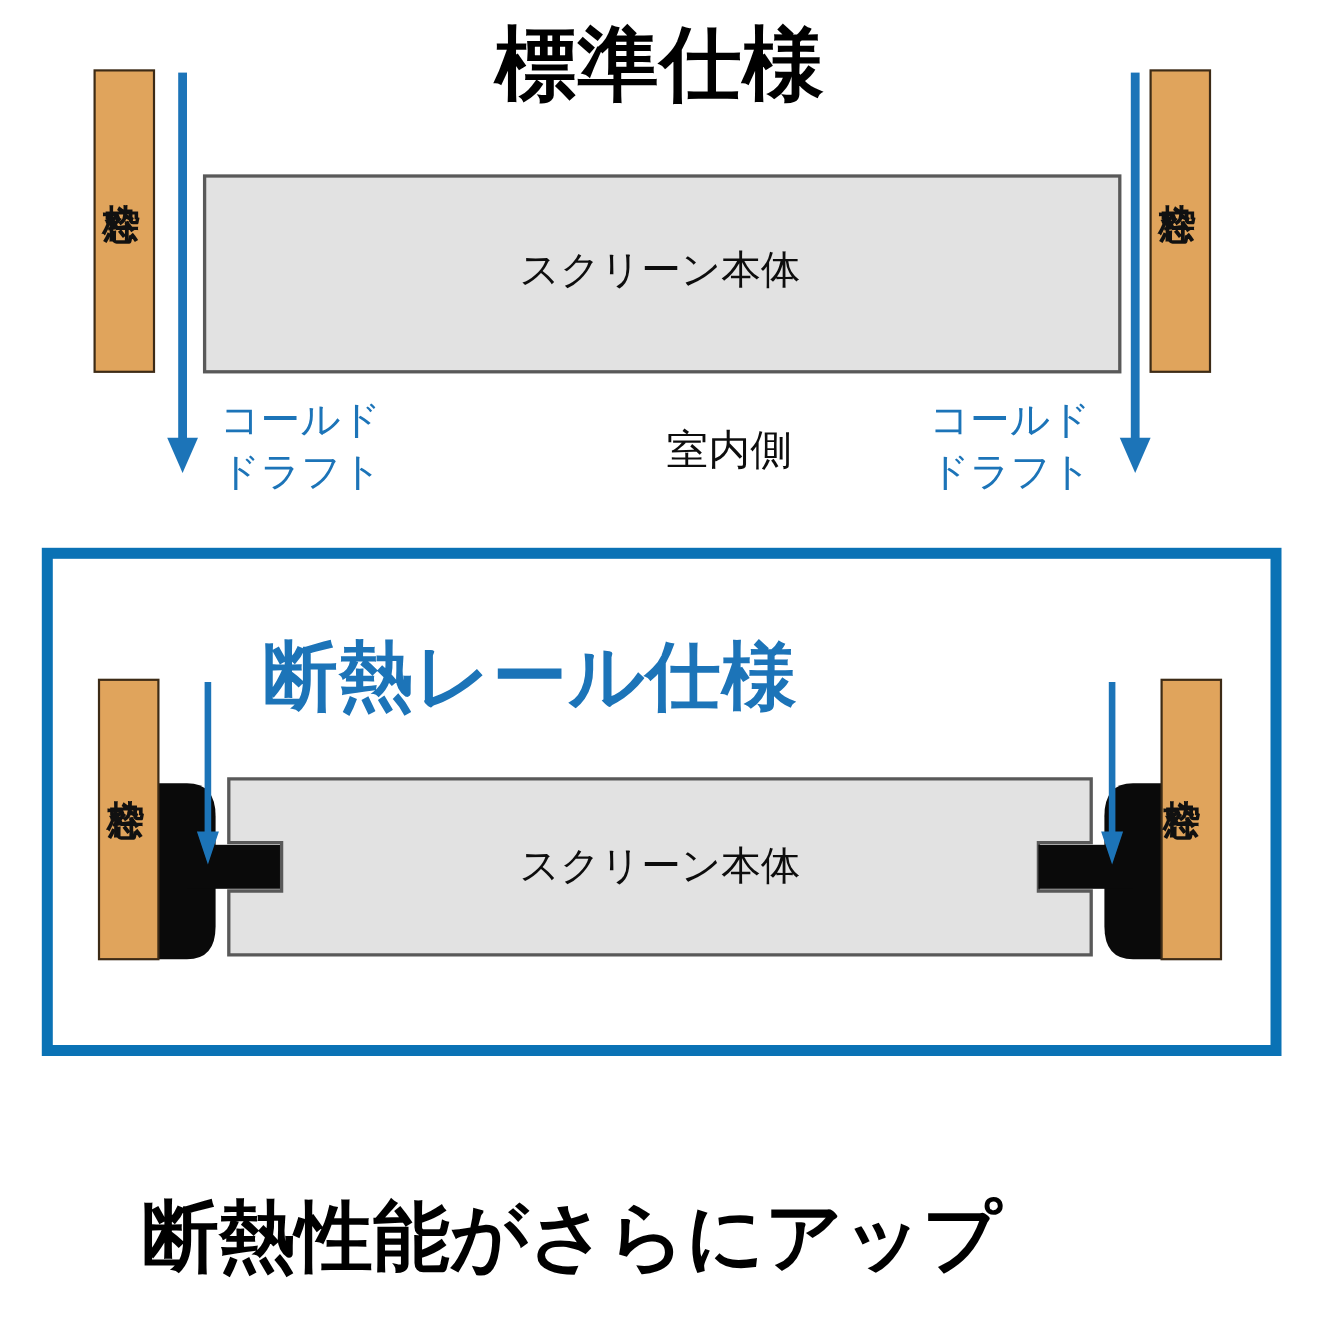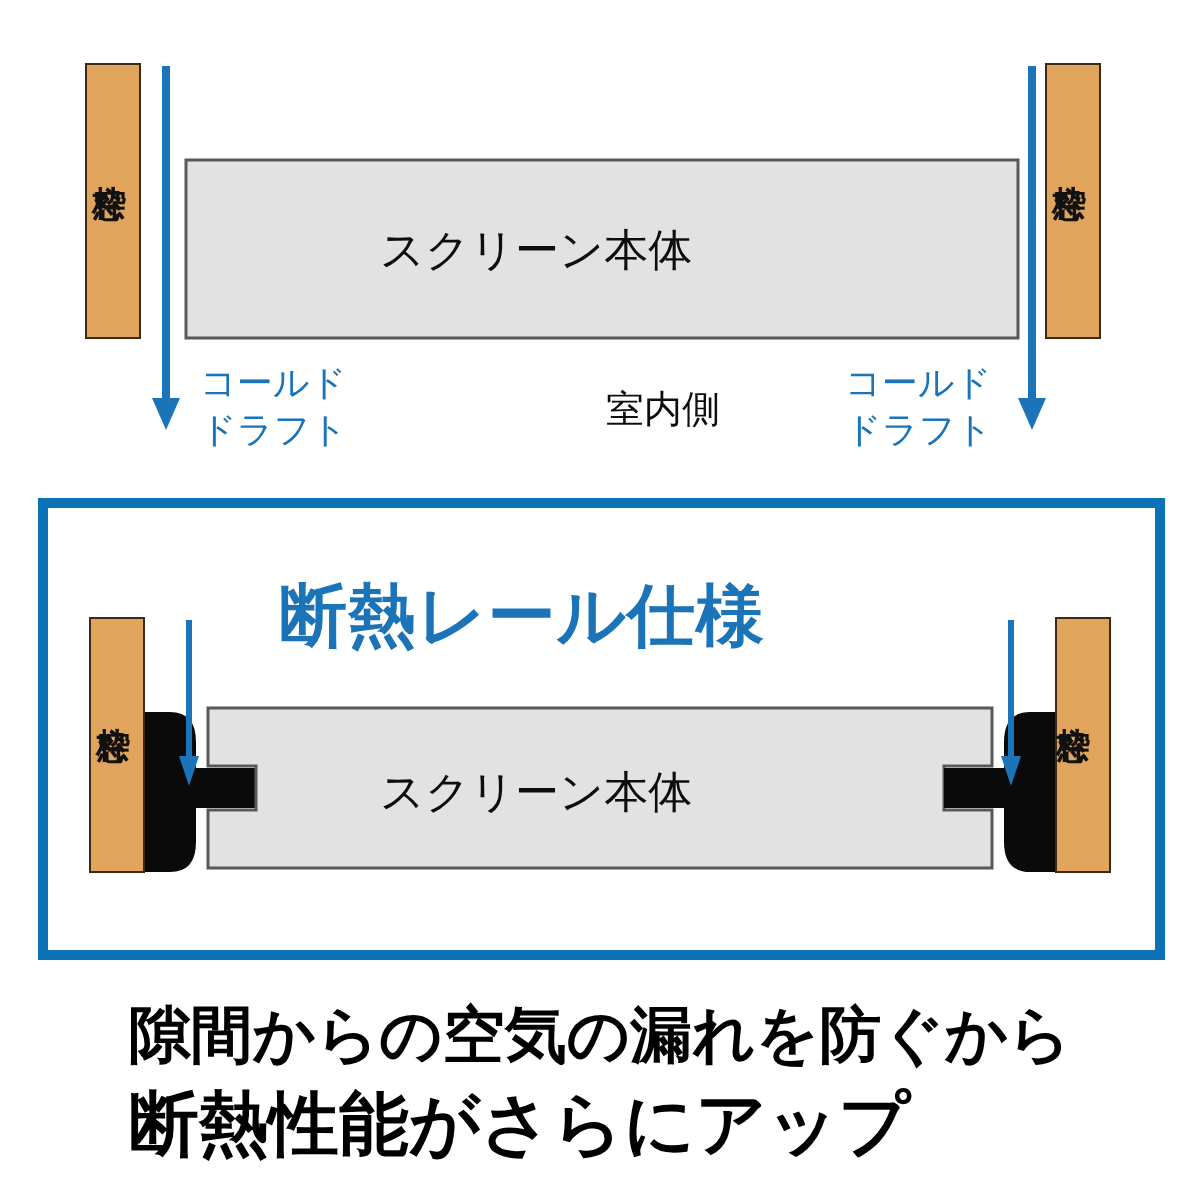--- a/index.html
+++ b/index.html
@@ -43,41 +43,40 @@
     letter-spacing: 1px;
   }
   .title-insulated {
     left: 0; top: 582px;
     width: 964px;
     text-align: center;
     font-size: 68px;
     font-weight: bold;
     color: #1C74B8;
     letter-spacing: 1px;
-    margin-left: 40px;
   }
   .frame-label {
     font-size: 34px;
     font-weight: bold;
     color: #111111;
     writing-mode: vertical-rl;
     text-orientation: upright;
     line-height: 1.02;
     letter-spacing: 0px;
   }
   .frame-label.f-tl { left: 92px;  top: 158px; }
   .frame-label.f-tr { left: 1052px; top: 158px; }
   .frame-label.f-bl { left: 96px;  top: 700px; }
   .frame-label.f-br { left: 1056px; top: 700px; }
 
   .screen-label {
-    font-size: 44px;
+    font-size: 36px;
     font-weight: normal;
     color: #0d0d0d;
-    text-align: left;
+    text-align: center;
   }
   .screen-label.s-top { left: 380px; top: 228px; width: 440px; }
   .screen-label.s-bot { left: 380px; top: 770px; width: 440px; }
 
   .indoor-label {
     left: 480px; top: 390px;
     width: 240px;
     text-align: right;
     font-size: 38px;
     color: #0d0d0d;
@@ -194,41 +193,41 @@
       <rect x="186" y="620" width="6" height="142" fill="#1C74B8"></rect>
       <polygon points="179,756 199,756 189,786" fill="#1C74B8"></polygon>
     </g>
 
     <g>
       <rect x="1008" y="620" width="6" height="142" fill="#1C74B8"></rect>
       <polygon points="1001,756 1021,756 1011,786" fill="#1C74B8"></polygon>
     </g>
   </svg>
 
+  <div class="tx title-standard">標準仕様</div>
 
   <div class="tx frame-label f-tl">窓枠</div>
   <div class="tx frame-label f-tr">窓枠</div>
 
   <div class="tx screen-label s-top">スクリーン本体</div>
 
   <div class="tx indoor-label">室内側</div>
 
   <div class="tx draft-label d-left">コールド
 ドラフト</div>
   <div class="tx draft-label d-right">コールド
 ドラフト</div>
 
   <div class="tx title-insulated">断熱レール仕様</div>
 
   <div class="tx frame-label f-bl">窓枠</div>
   <div class="tx frame-label f-br">窓枠</div>
 
   <div class="tx screen-label s-bot">スクリーン本体</div>
 
-  <div class="tx tagline1">隙間からの空気の漏れを防ぐから</div>
 
   <div class="tagline2-wrap">
     <span class="tagline2">
       <span class="hl"></span>
       <span>断熱性能がさらにアップ</span>
     </span>
   </div>
 
 </div>
 

